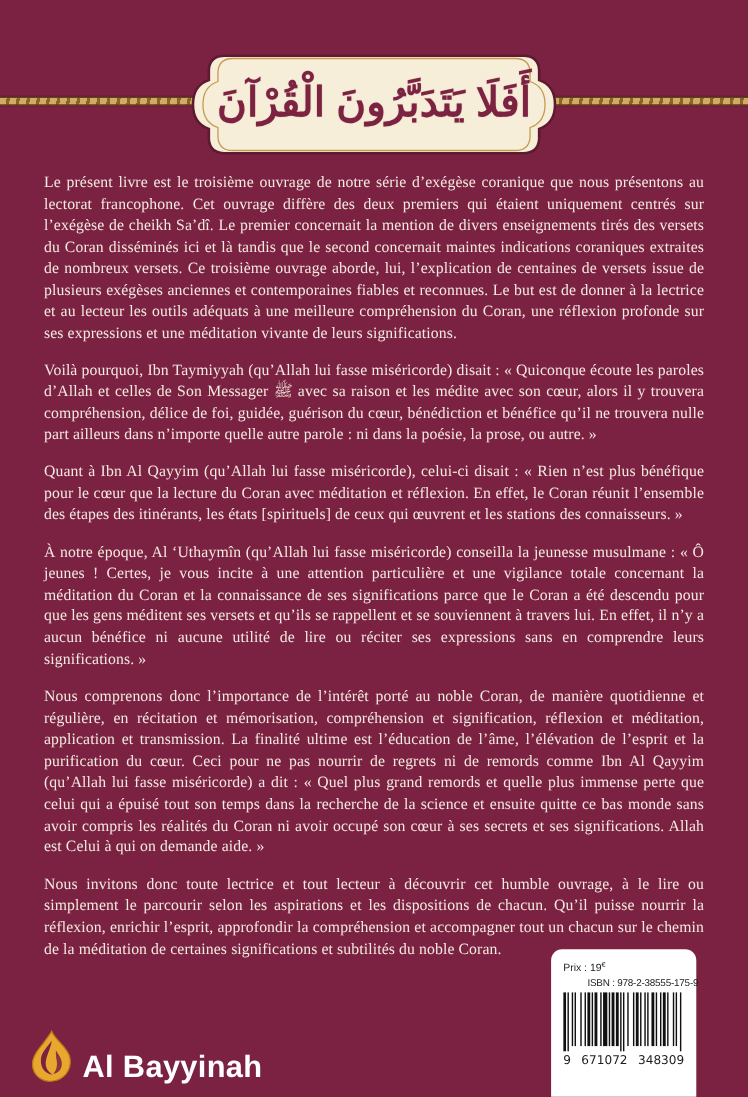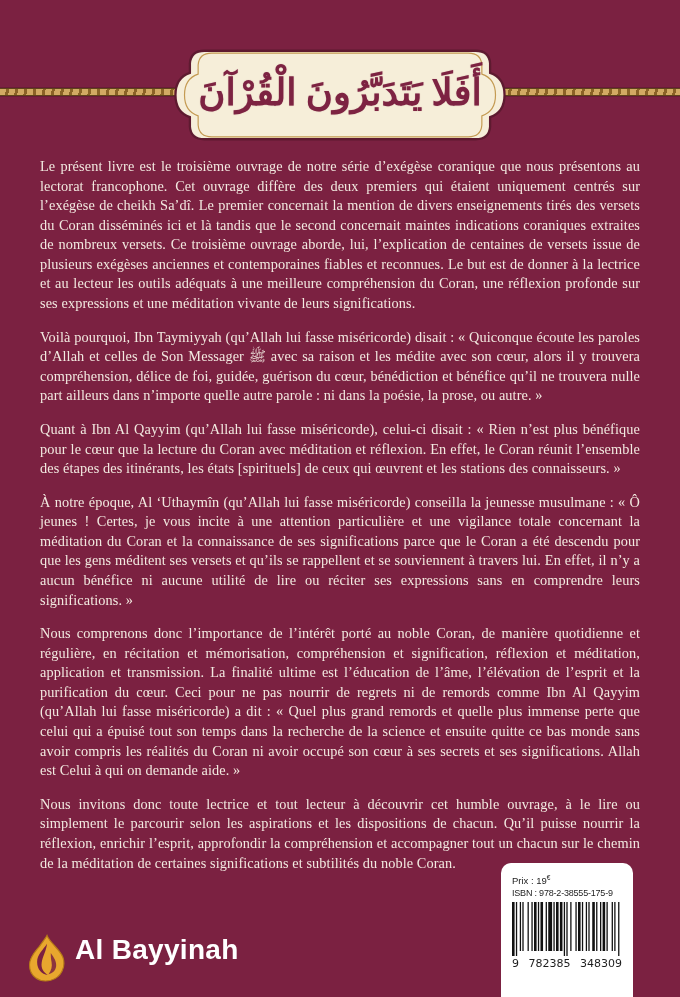--- a/index.html
+++ b/index.html
@@ -16,51 +16,51 @@
     box-shadow:0 0 0 1px rgba(0,0,0,.15);
   }
   
   .cartouche{
     position:absolute;left:50%;top:44px;transform:translateX(-50%);
     width:348px;height:102px;z-index:2;
   }
   .cartouche svg{position:absolute;left:0;top:0;width:100%;height:100%;}
   .arabic-title{
     position:absolute;inset:0;display:flex;align-items:center;justify-content:center;
-    font-family:Liberation Serif, serif;direction:rtl;
+    font-family:Liberation Sans, sans-serif;direction:rtl;
     font-size:37px;font-weight:bold;color:#7d2342;line-height:1;
     padding-bottom:6px;text-shadow:0 0 1px rgba(125,35,66,.4);
   }
   
   .body-text{
     position:absolute;left:40px;right:40px;top:157px;z-index:2;
     color:#f2e9e0;font-size:14.3px;line-height:1.37;text-align:justify;
     letter-spacing:.1px;
   }
   .body-text p{margin:0 0 14px 0;}
   
   .logo{
     position:absolute;left:28px;top:934px;height:52px;z-index:2;
-    display:flex;align-items:flex-start;gap:9px;
+    display:flex;align-items:flex-end;gap:9px;
   }
   .logo .flame{width:38px;height:50px;}
   .logo .name{
     font-family:"Liberation Sans", sans-serif;font-weight:bold;
     font-size:28px;color:#ffffff;letter-spacing:.3px;
   }
   
   .barcode-box{
     position:absolute;left:501px;top:863px;width:132px;height:134px;z-index:2;
     background:#ffffff;border-radius:10px 10px 0 0;
     box-sizing:border-box;padding:9px 10px 0 11px;
     font-family:"Liberation Sans", sans-serif;color:#1d1d1d;
   }
   .barcode-box .price{font-size:9.5px;line-height:12px;}
   .barcode-box .price sup{font-size:6.5px;}
-  .barcode-box .isbn{font-size:9px;line-height:12px;white-space:nowrap;letter-spacing:-.2px;}
+  .barcode-box .isbn{font-size:9px;line-height:12px;white-space:nowrap;letter-spacing:-.2px;margin-left:22px;}
   .barcode-box .bars{margin-top:3px;width:110px;height:54px;display:block;}
   .ean-digits{
     width:110px;display:flex;justify-content:space-between;
     font-size:11px;margin-top:1px;font-family:"DejaVu Sans", sans-serif;
   }
 </style>
 </head>
 <body>
 
 <div>
@@ -125,18 +125,18 @@
         <rect x="84.12" y="0" width="1.29" height="49" fill="#111"></rect>
         <rect x="88.00" y="0" width="1.29" height="49" fill="#111"></rect>
         <rect x="90.59" y="0" width="2.59" height="49" fill="#111"></rect>
         <rect x="94.47" y="0" width="1.29" height="49" fill="#111"></rect>
         <rect x="99.65" y="0" width="1.29" height="49" fill="#111"></rect>
         <rect x="102.24" y="0" width="1.29" height="49" fill="#111"></rect>
         <rect x="106.12" y="0" width="1.29" height="54" fill="#111"></rect>
       </svg>
     <div class="ean-digits">
       <span>9</span>
-      <span>782385</span>
+      <span>671072</span>
       <span>348309</span>
     </div>
   </div>
 
 </div>
 
 </body></html>

